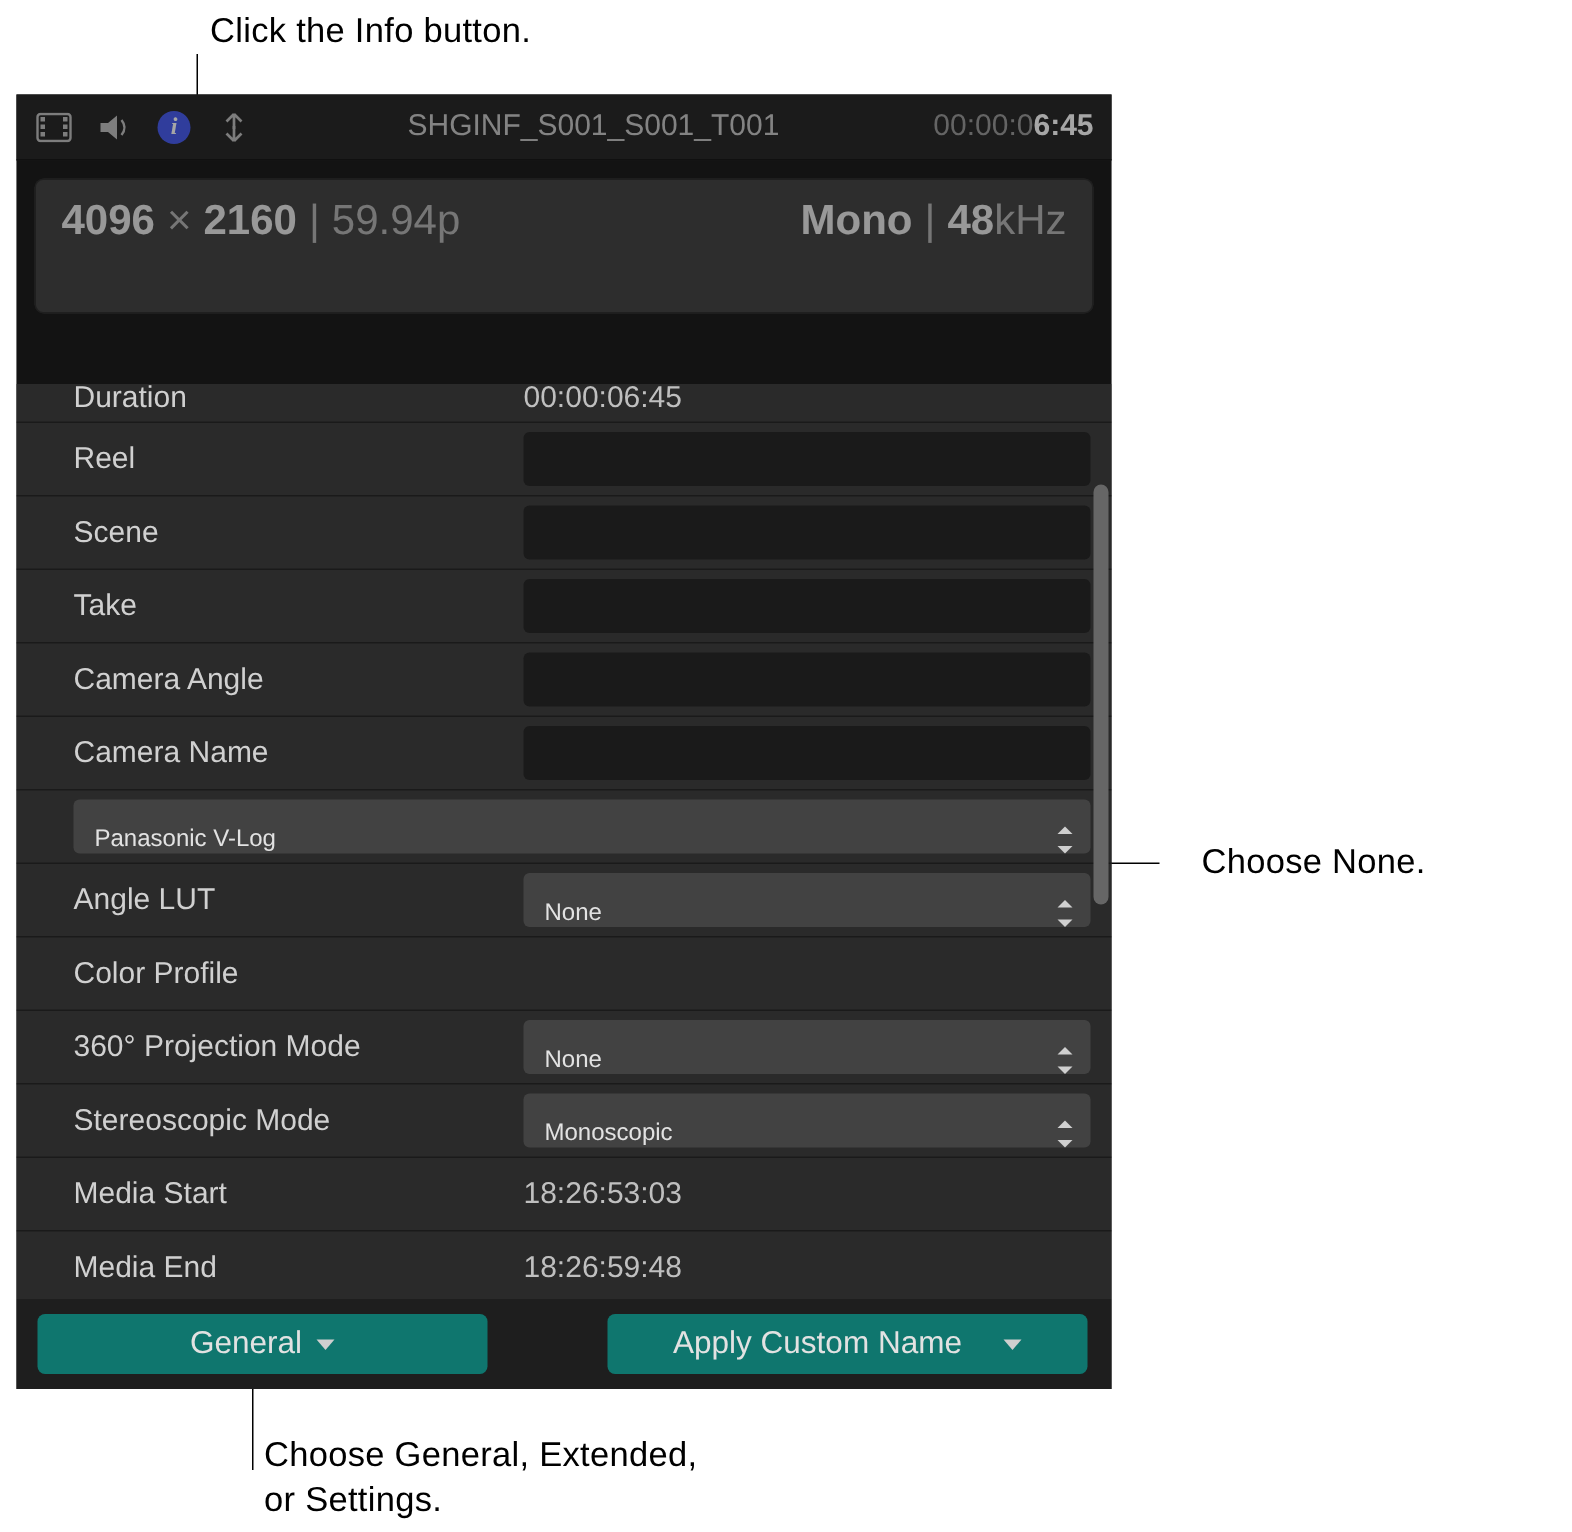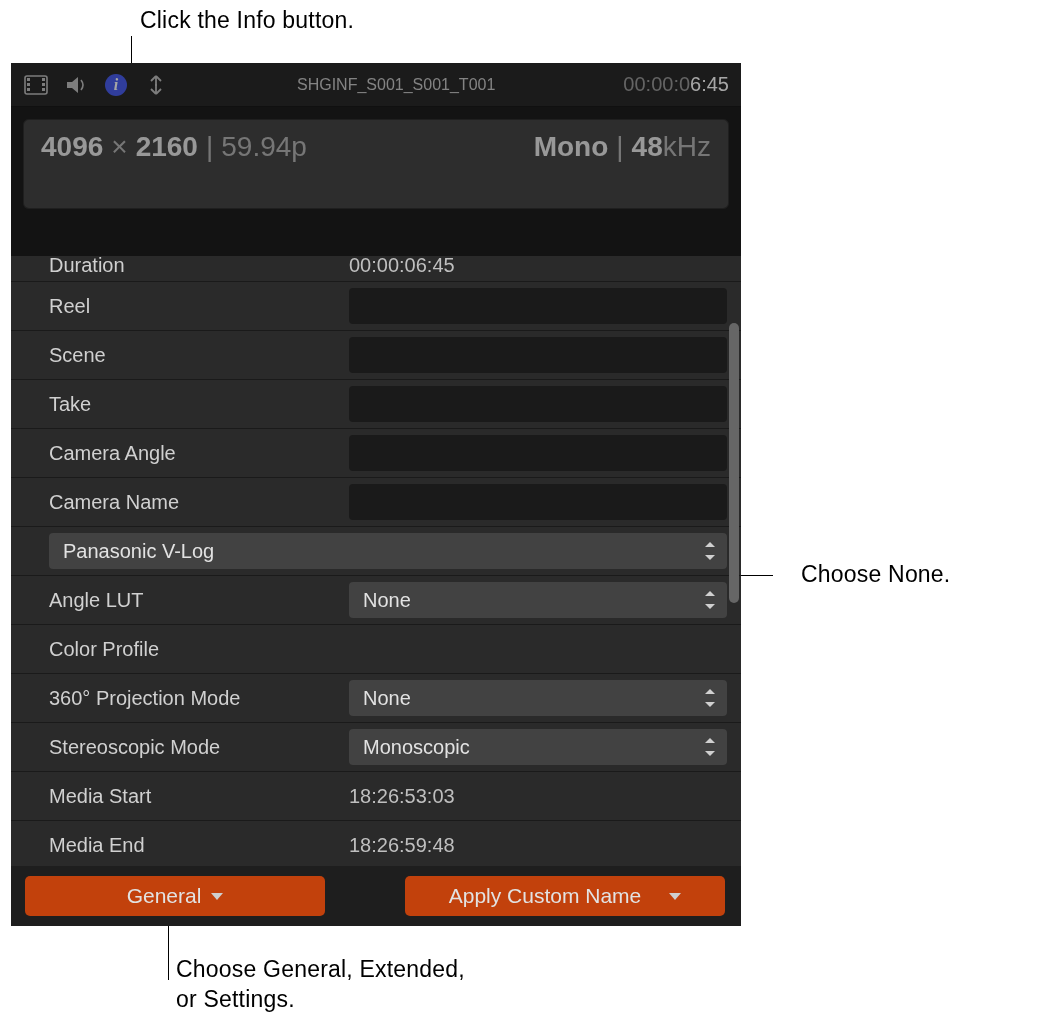--- a/index.html
+++ b/index.html
@@ -42,23 +42,23 @@
     position: relative;
     height: 44px;
     display: flex;
     align-items: center;
     padding: 0 12px;
     background: #2a2a2a;
     border-bottom: 1px solid #1a1a1a;
   }
   .toolbar .icons { display: flex; gap: 14px; align-items: center; }
   .toolbar .icon { width: 26px; height: 22px; display: flex; align-items: center; justify-content: center; color: #c0c0c0; }
-  .toolbar .clip-name { flex: 1; text-align: center; color: #c9c9c9; font-size: 16px; }
+  .toolbar .clip-name { flex: 1; text-align: center; color: #c9c9c9; font-size: 20px; }
   .toolbar .timecode { color: #9a9a9a; font-size: 20px; }
-  .toolbar .timecode .tc-end { color: #fff; font-weight: 400; }
+  .toolbar .timecode .tc-end { color: #fff; font-weight: 700; }
 
   .info-icon-circle {
     width: 22px; height: 22px; border-radius: 50%;
     background: #4a5ff0;
     color: #fff; font-style: italic; font-weight: 700;
     display: flex; align-items: center; justify-content: center;
     font-size: 16px; font-family: Georgia, serif;
   }
 
   
@@ -115,25 +115,25 @@
     background: #1a1a1a;
     border: none;
     border-radius: 4px;
   }
   .prop-select {
     flex: 1;
     height: 36px;
     background: #424242;
     border-radius: 4px;
     display: flex;
-    align-items: center;
+    align-items: flex-end;
     justify-content: space-between;
     padding: 0 10px 0 14px;
     color: #e2e2e2;
-    font-size: 20px;
+    font-size: 16px;
   }
   .sel-arrows {
     width: 14px; height: 18px; position: relative;
   }
   .sel-arrows::before, .sel-arrows::after {
     content: ""; position: absolute; left: 2px; width: 0; height: 0;
     border-left: 5px solid transparent; border-right: 5px solid transparent;
   }
   .sel-arrows::before { top: 0; border-bottom: 5px solid #d0d0d0; }
   .sel-arrows::after { bottom: 0; border-top: 5px solid #d0d0d0; }
@@ -153,21 +153,21 @@
     position: absolute;
     left: 0; bottom: 0; width: 100%;
     height: 60px;
     background: #1e1e1e;
     display: flex;
     align-items: center;
     padding: 0 14px;
     gap: 80px;
   }
   .footer-btn {
-    background: #c2410c;
+    background: #0f766e;
     color: #e2e2e2;
     font-size: 21px;
     height: 40px;
     border-radius: 5px;
     display: flex;
     align-items: center;
     justify-content: center;
     gap: 10px;
     padding: 0 22px;
   }

